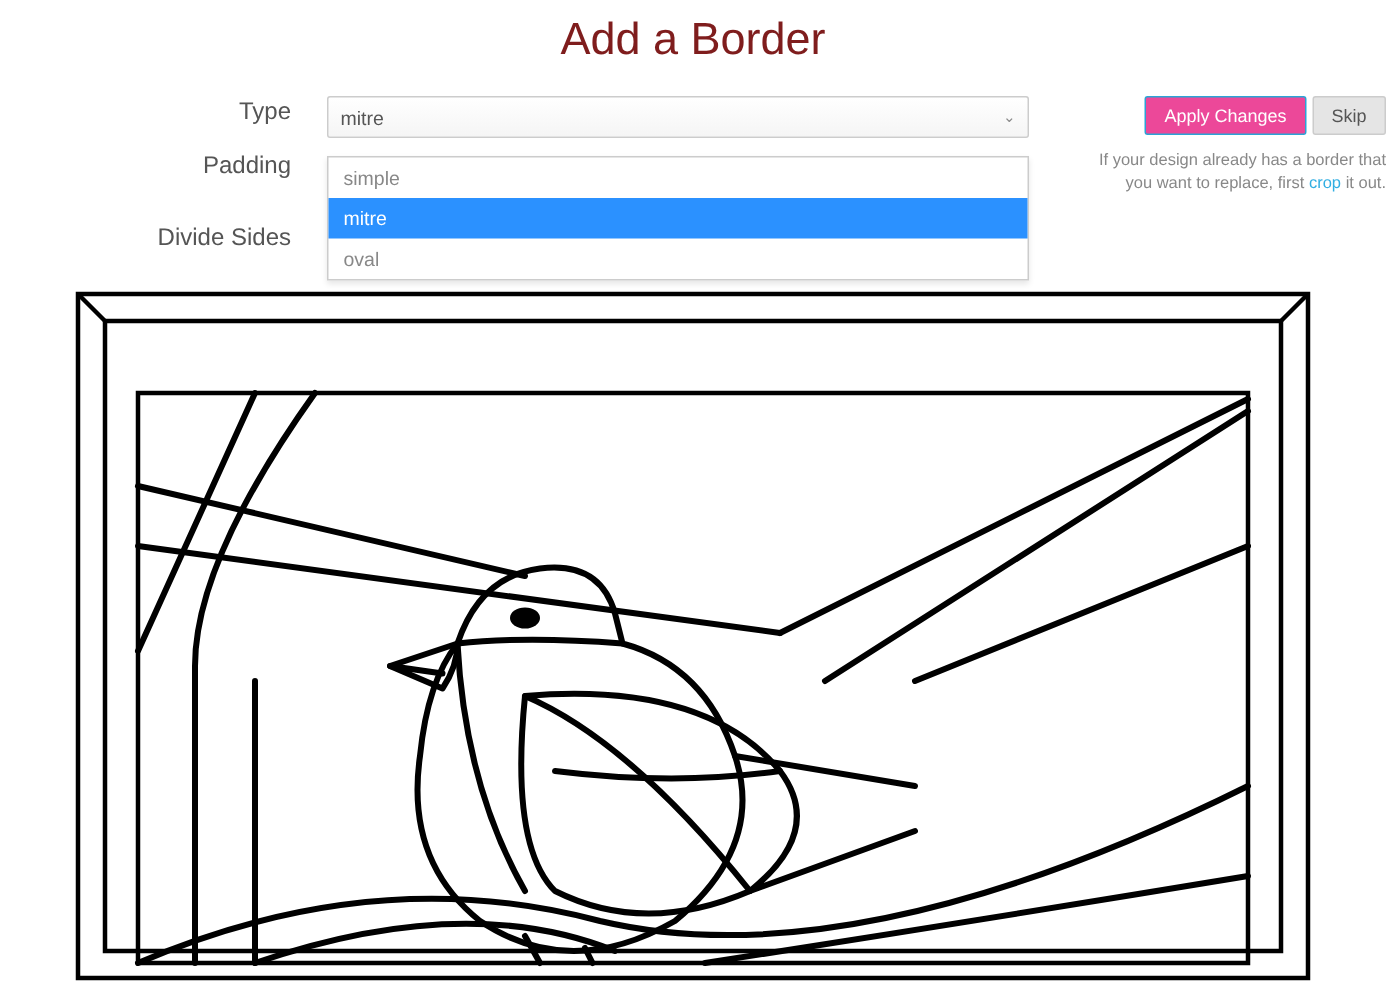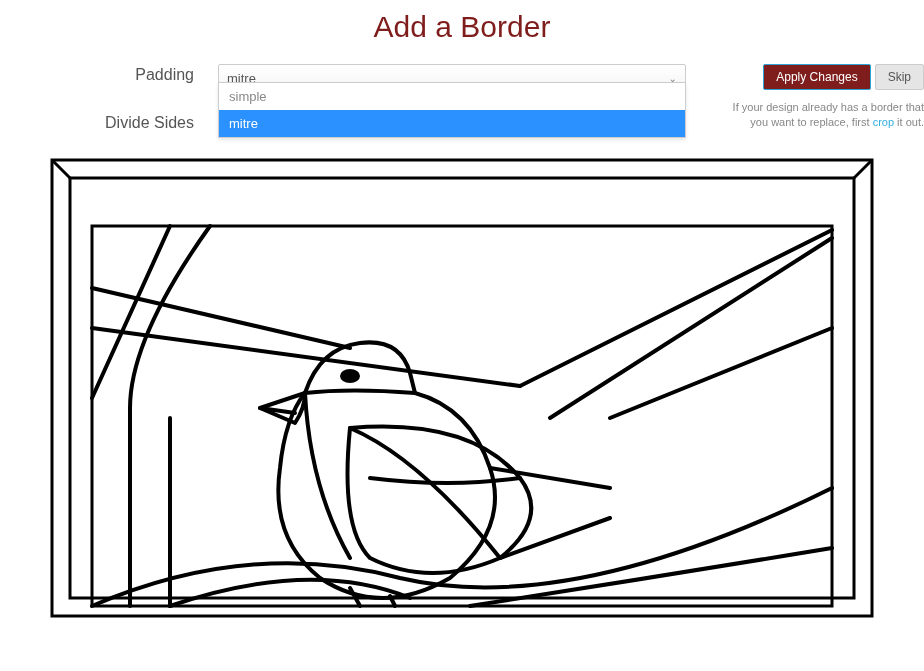--- a/index.html
+++ b/index.html
@@ -53,21 +53,21 @@
     align-items: center;
     justify-content: space-between;
     cursor: pointer;
   }
   .select-caret {
     font-size: 10px;
     color: #888;
   }
   .dropdown {
     position: absolute;
-    top: 18px;
+    top: 40px;
     left: 0;
     right: 0;
     background: #fff;
     border: 1px solid #ccc;
     border-top: 1px solid #ccc;
     box-shadow: 0 2px 4px rgba(0,0,0,.1);
     z-index: 10;
   }
   .dropdown-option {
     padding: 6px 10px;
@@ -94,21 +94,21 @@
   .btn {
     font-size: 12px;
     padding: 5px 12px;
     border-radius: 2px;
     cursor: pointer;
     border: 1px solid #ccc;
     background: #e5e5e5;
     color: #555;
   }
   .btn-primary {
-    background: #7f1d1d;
+    background: #ec4899;
     border-color: #2ba3d6;
     color: #fff;
   }
   .help-text {
     font-size: 11px;
     color: #888;
     line-height: 1.4;
     text-align: right;
   }
   .help-text a {
@@ -124,32 +124,34 @@
     display: block;
   }
 </style>
 </head>
 <body>
 
 <h1 class="page-title">Add a Border</h1>
 
 <div class="form-area">
   <div class="labels-col">
+    <div class="label-row label-type">Type</div>
     <div class="label-row">Padding</div>
     <div class="label-row label-divide">Divide Sides</div>
   </div>
 
   <div class="controls-col">
     <div class="select-box">
       <span>mitre</span>
       <span class="select-caret">⌄</span>
     </div>
     <div class="dropdown">
       <div class="dropdown-option">simple</div>
       <div class="dropdown-option selected">mitre</div>
+      <div class="dropdown-option">oval</div>
     </div>
   </div>
 
   <div class="right-col">
     <div class="btn-row">
       <button class="btn btn-primary">Apply Changes</button>
       <button class="btn">Skip</button>
     </div>
     <div class="help-text">
       <span>If your design already has a border that you want to replace, first </span><a href="#">crop</a><span> it out.</span>

